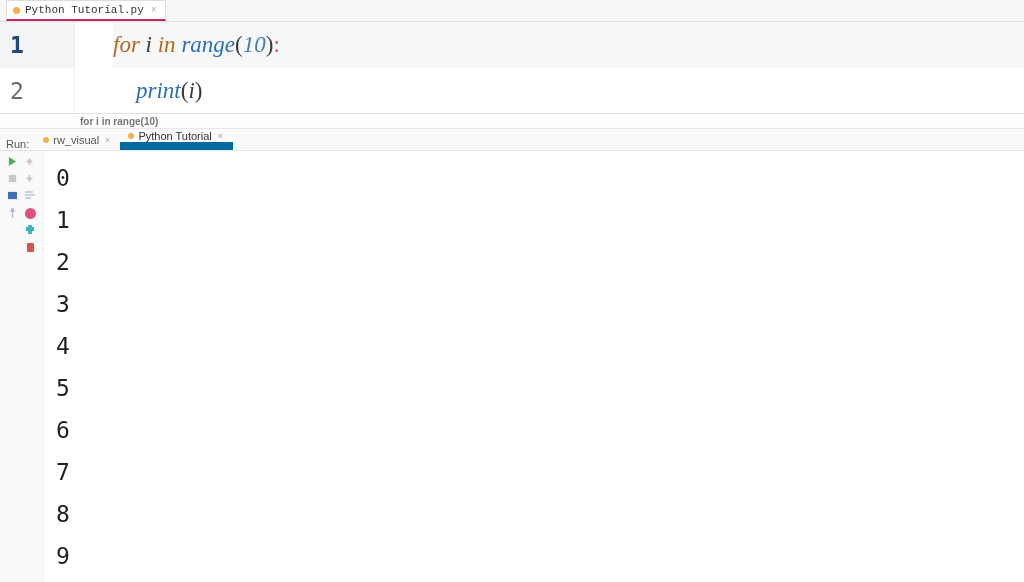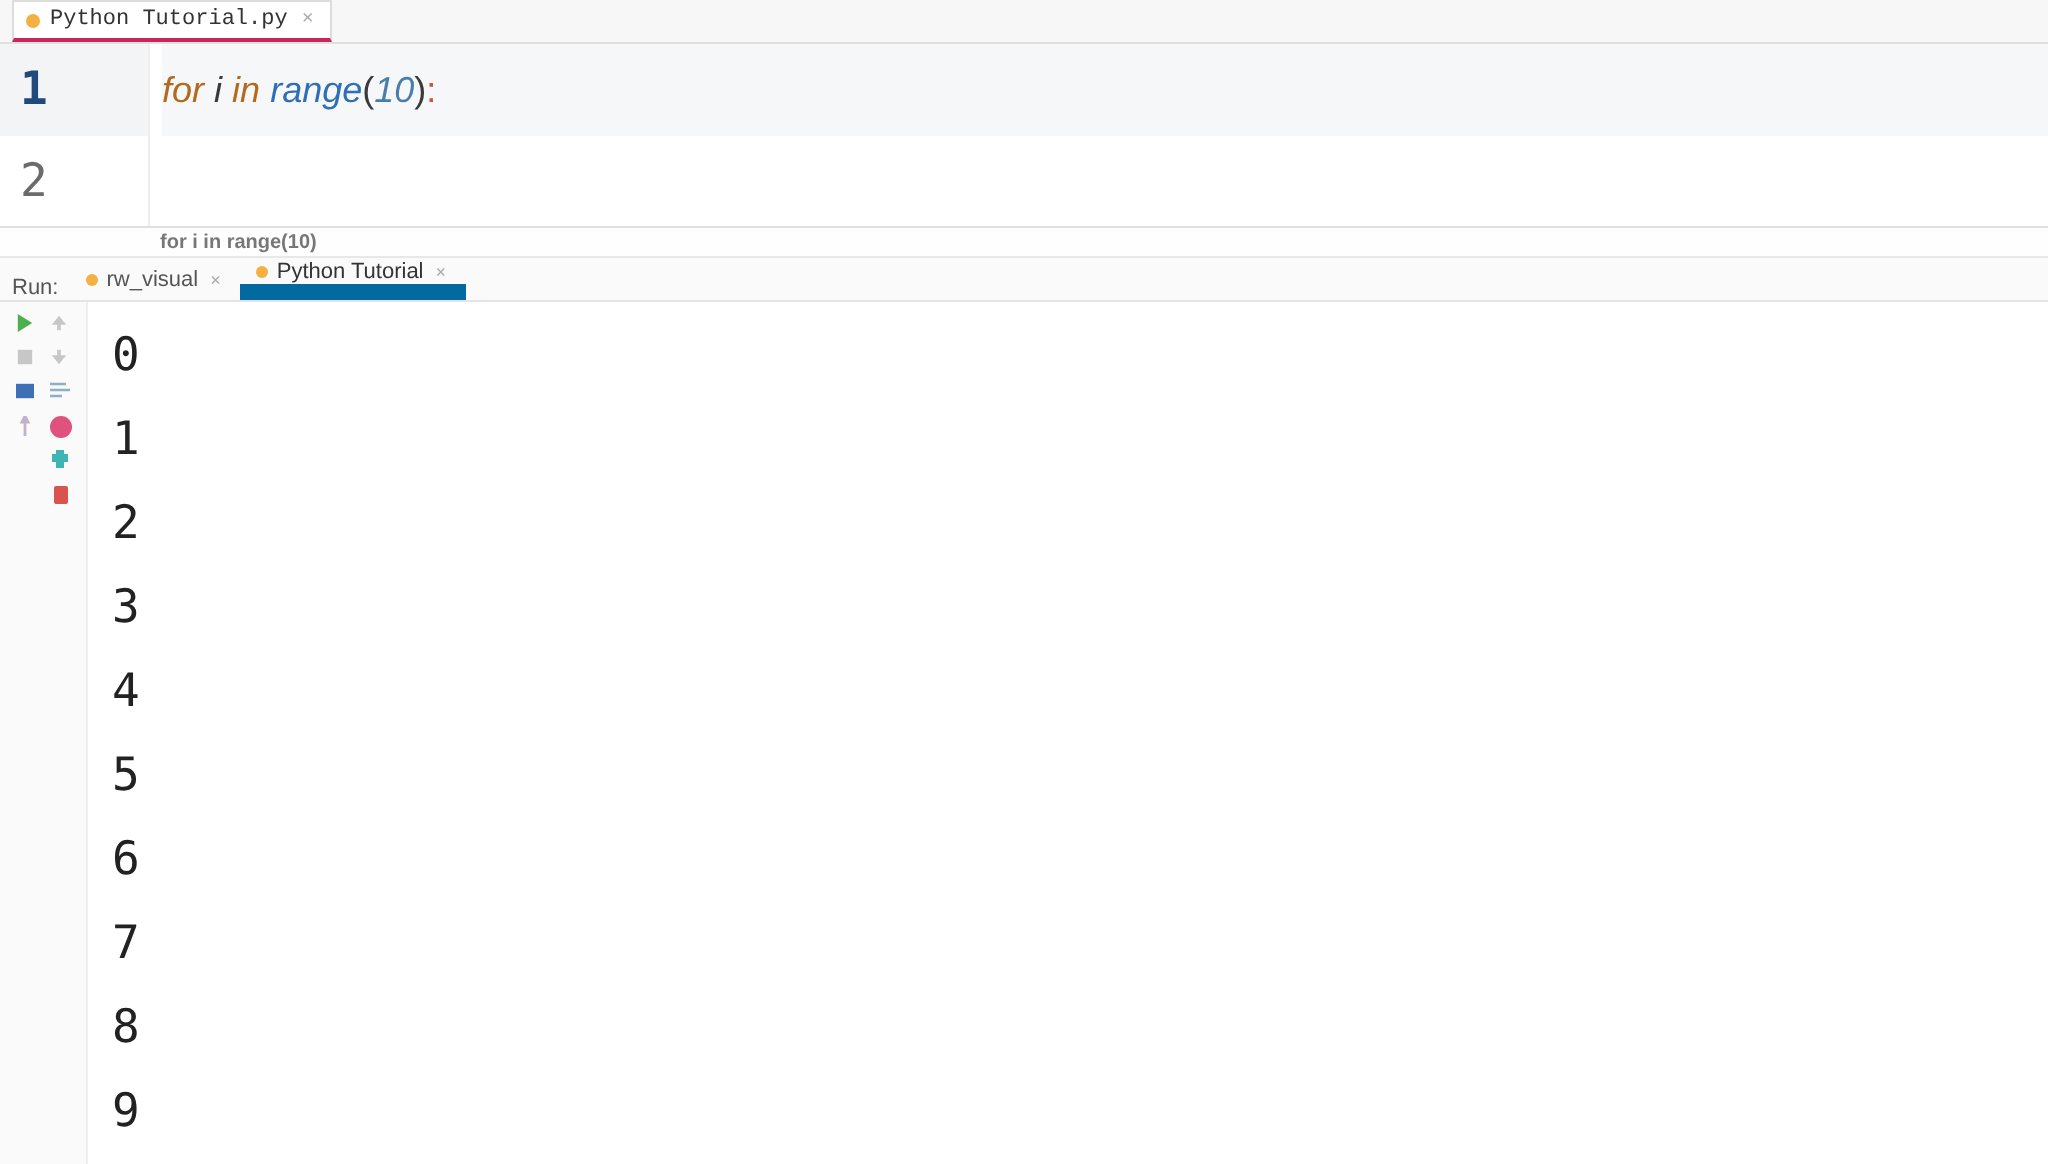--- a/index.html
+++ b/index.html
@@ -68,25 +68,26 @@
       font-size: 23px;
       color: #6b6b6b;
     }
     .gutter-line.active {
       background: #f2f4f6;
       color: #20487c;
       font-weight: 600;
     }
     .code-block {
       flex: 1;
-      font-family: Liberation Sans, sans-serif;
-      font-size: 18px;
+      font-family: Liberation Serif, serif;
+      font-size: 23px;
       font-style: italic;
       line-height: 46px;
       padding-left: 6px;
+      margin-left: 32px;
     }
     .code-line {
       height: 46px;
       white-space: pre;
     }
     .code-line.active {
       background: #f5f7f9;
     }
     .kw1 { color: #b36a1f; } 
     .var { color: #3a3a3a; }
@@ -200,20 +201,21 @@
   </div>
 </div>
 
 <div class="editor-area">
   <div class="gutter">
     <div class="gutter-line active">1</div>
     <div class="gutter-line">2</div>
   </div>
   <div class="code-block">
     <div class="code-line active"><span class="kw1">for</span> <span class="var">i</span> <span class="kw1">in</span> <span class="fn">range</span><span class="punct">(</span><span class="num">10</span><span class="punct">)</span><span class="colon">:</span></div>
+    <div class="code-line"><span>    </span><span class="fn">print</span><span class="punct">(</span><span class="var">i</span><span class="punct">)</span></div>
   </div>
 </div>
 
 <div class="breadcrumb">
   <span>for i in range(10)</span>
 </div>
 
 <div class="run-header">
   <span class="run-label">Run:</span>
   <div class="run-tab">

